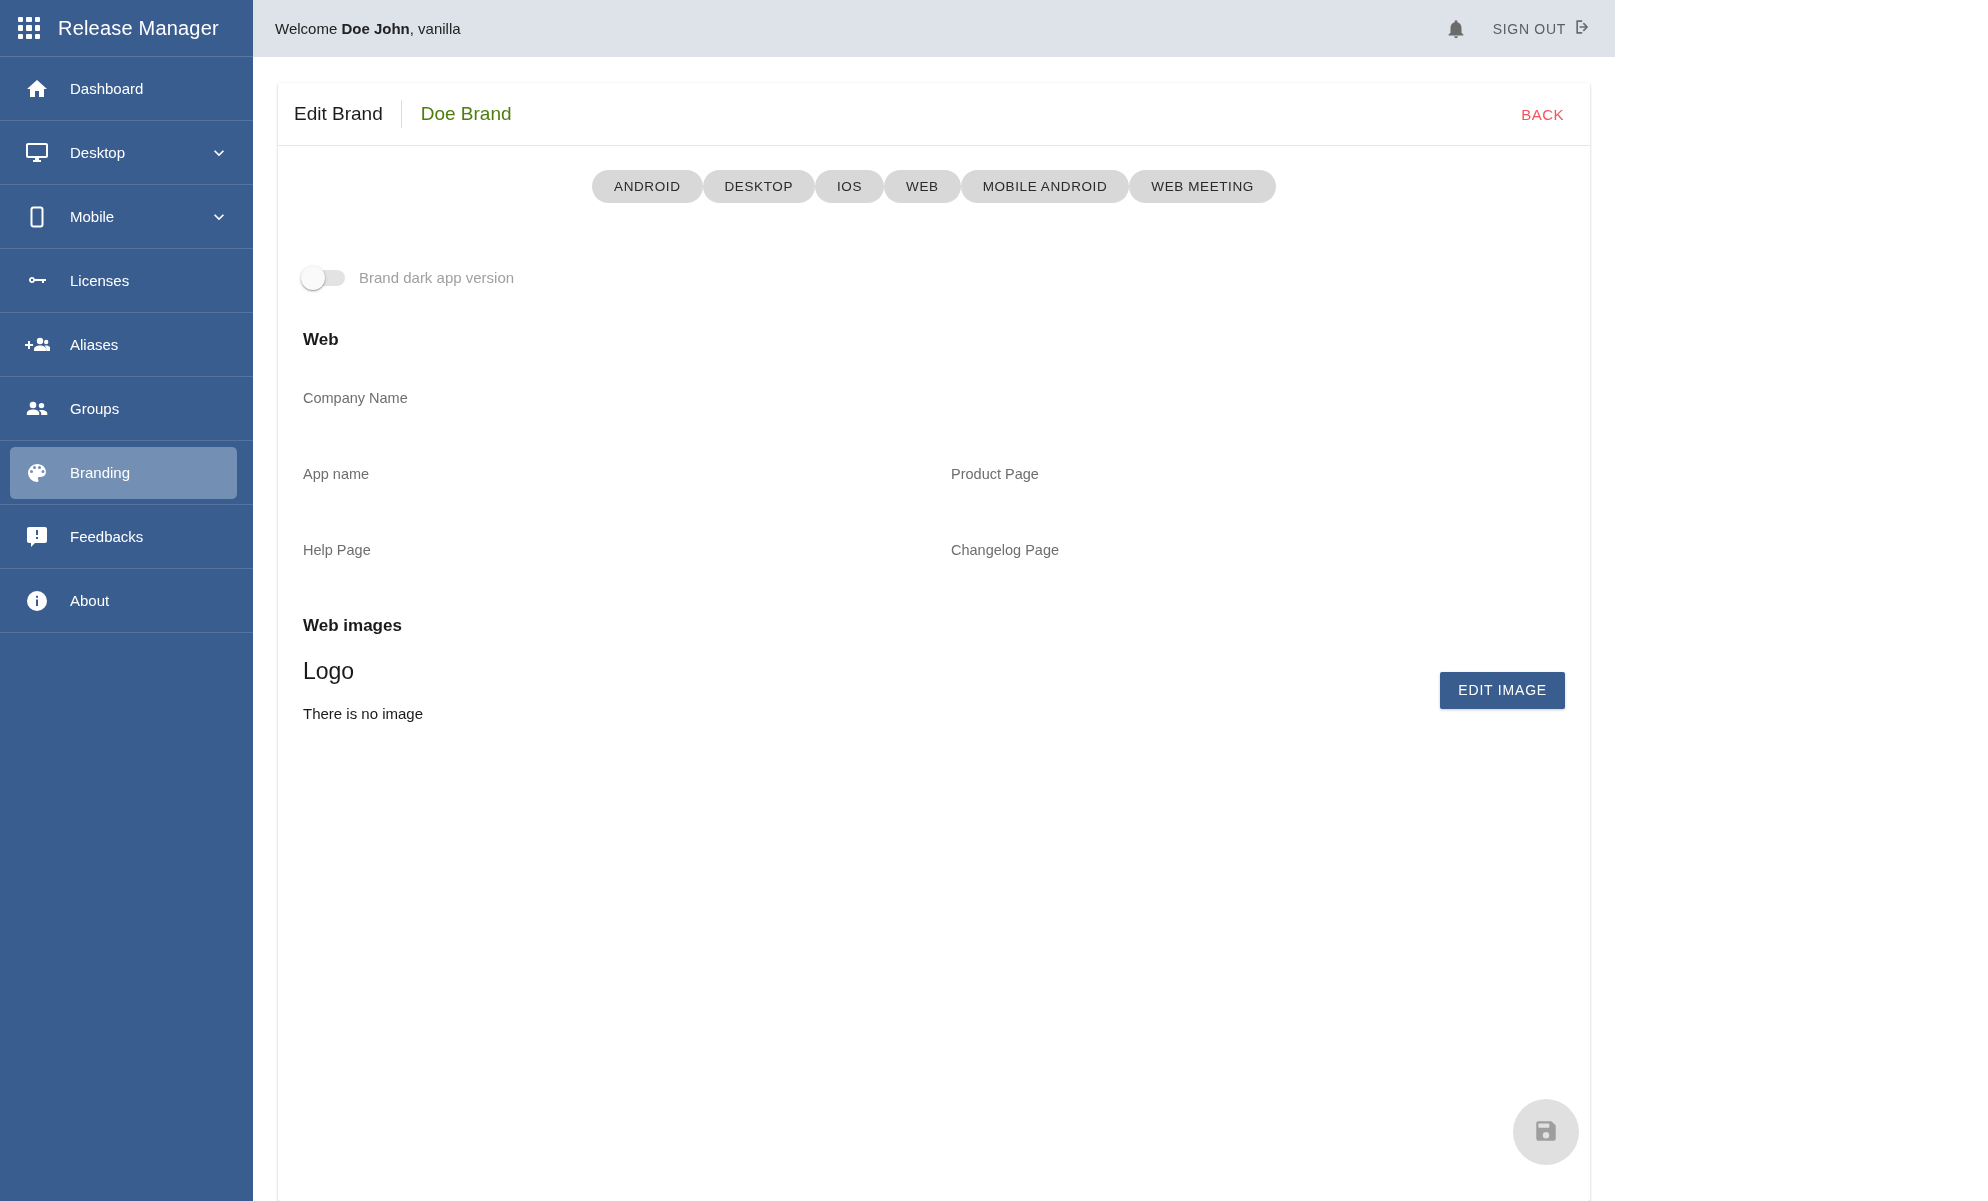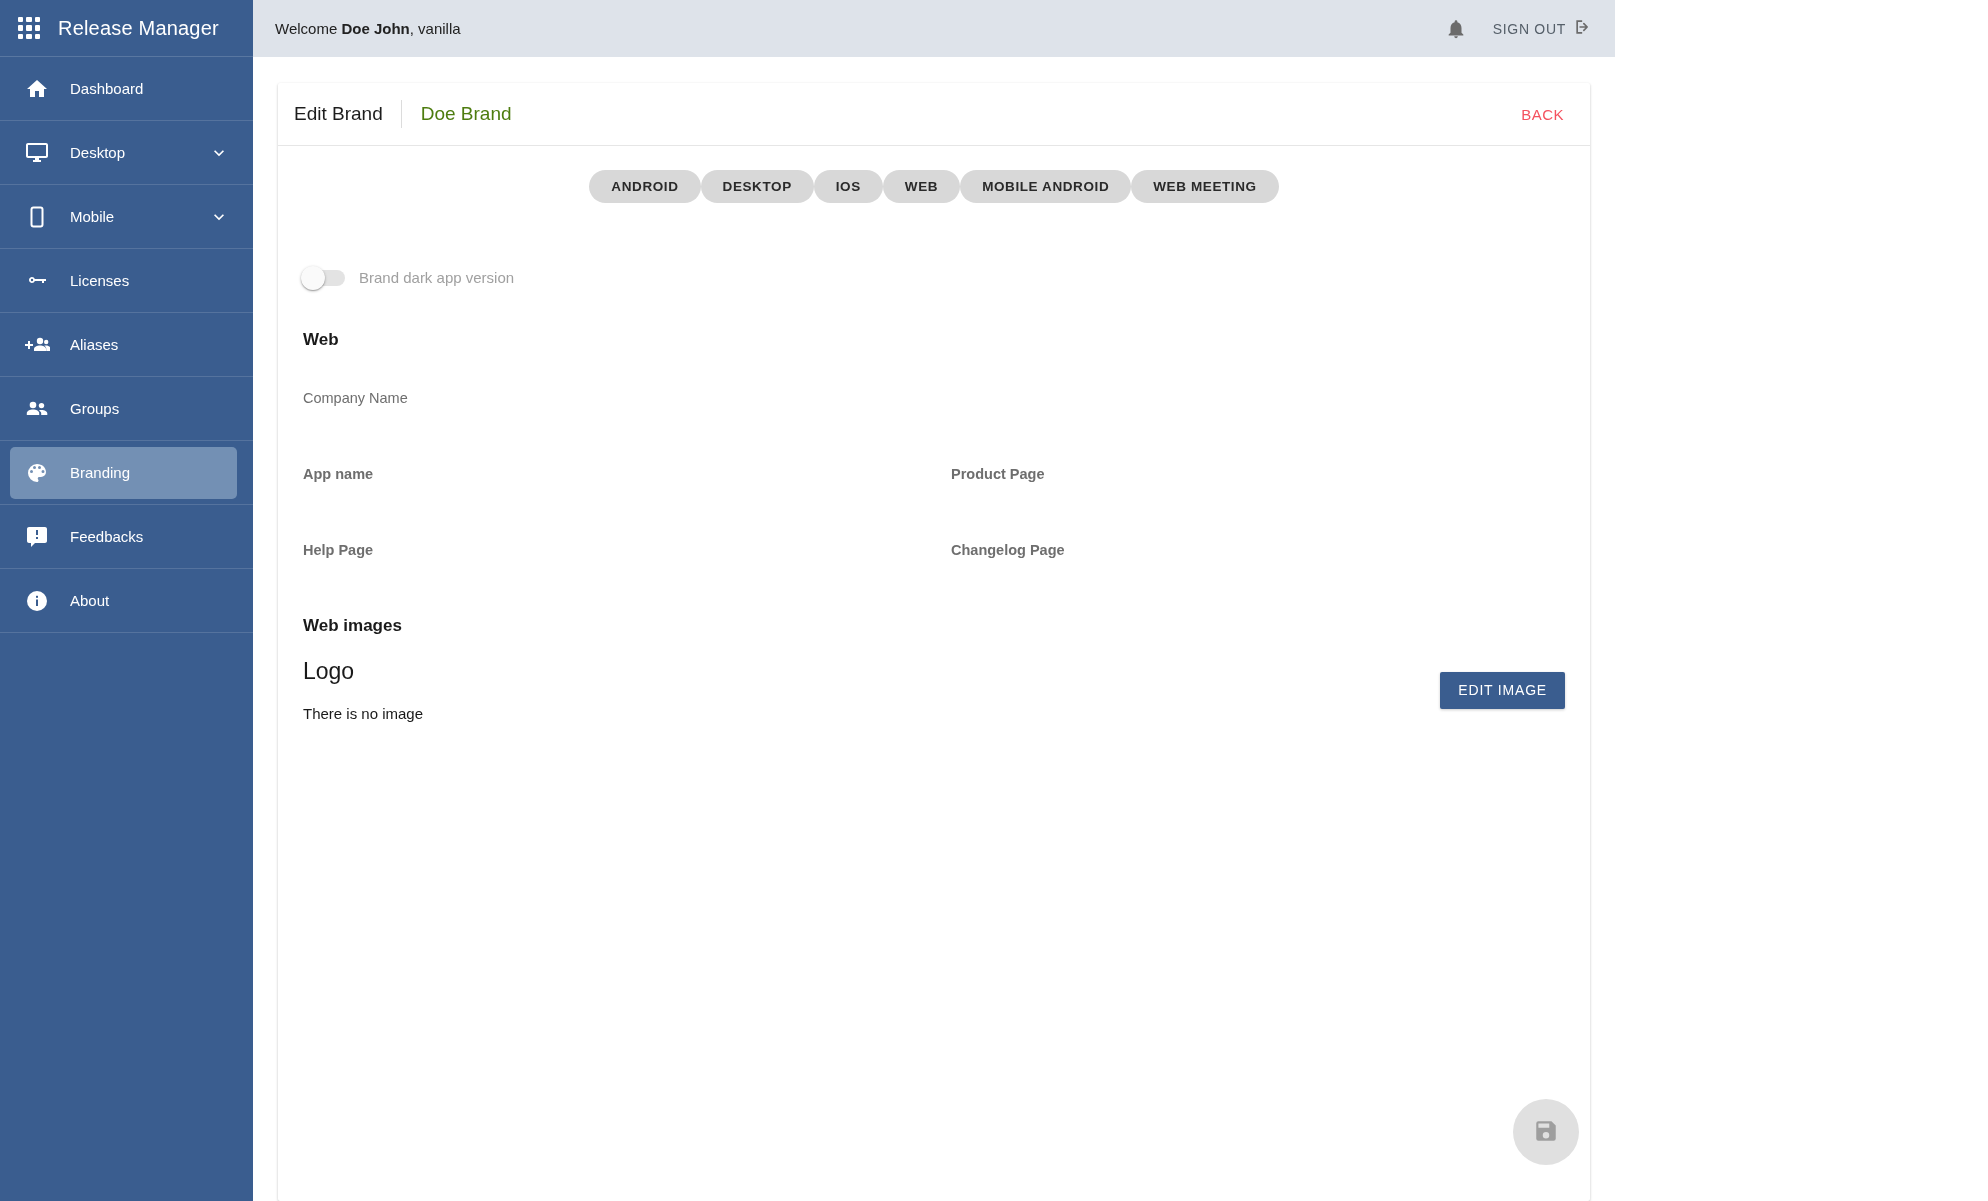--- a/index.html
+++ b/index.html
@@ -95,21 +95,21 @@
   .crumb-main { font-size: 19px; color: #1d1d1d; padding: 0 18px 0 0; }
   .crumb-div { width: 1px; height: 28px; background: #dcdcdc; }
   .crumb-sub { font-size: 19px; color: #4d7c0f; padding-left: 19px; }
   .back-link {
     margin-left: auto; font-size: 15px; letter-spacing: .5px;
     color: #f4525f; cursor: pointer;
   }
 
   .chips-row {
     display: flex; justify-content: center; align-items: center;
-    padding: 24px 0 6px 0; font-weight: bold;
+    padding: 24px 0 6px 0;
   }
   .chip {
     background: #d8d8d8; color: #2a2a2a;
     border-radius: 18px; height: 33px;
     display: flex; align-items: center; justify-content: center;
     padding: 0 22px;
     font-size: 13.5px; letter-spacing: .6px;
     cursor: pointer; user-select: none;
   }
 
@@ -127,21 +127,21 @@
     box-shadow: 0 1px 3px rgba(0,0,0,.28), 0 1px 1px rgba(0,0,0,.20);
   }
   .toggle-label { font-size: 15px; color: #a0a0a0; }
 
   .sec-head { font-size: 17px; font-weight: 700; color: #1a1a1a; margin-top: 44px; }
 
   .field { position: relative; padding-top: 14px; }
   .field .flabel { font-size: 14.5px; color: #6e6e6e; display:block; padding-bottom: 12px; }
   .field .fline { height: 1px; background: #9b9b9b; width: 100%; }
   .field.full { margin-top: 26px; }
-  .grid2 { display: flex; gap: 34px; margin-top: 34px; font-weight: bold; }
+  .grid2 { display: flex; gap: 34px; margin-top: 34px; }
   .grid2 .field { flex: 1; }
 
   .sub-head { font-size: 17px; font-weight: 700; color: #1a1a1a; margin-top: 46px; }
 
   .logo-row { display: flex; align-items: center; margin-top: 22px; }
   .logo-title { font-size: 23px; color: #1a1a1a; font-weight: 400; }
   .no-image { font-size: 15px; color: #1a1a1a; margin-top: 20px; }
   .edit-image-btn {
     margin-left: auto;
     background: #3a5d8f; color: #fff;

